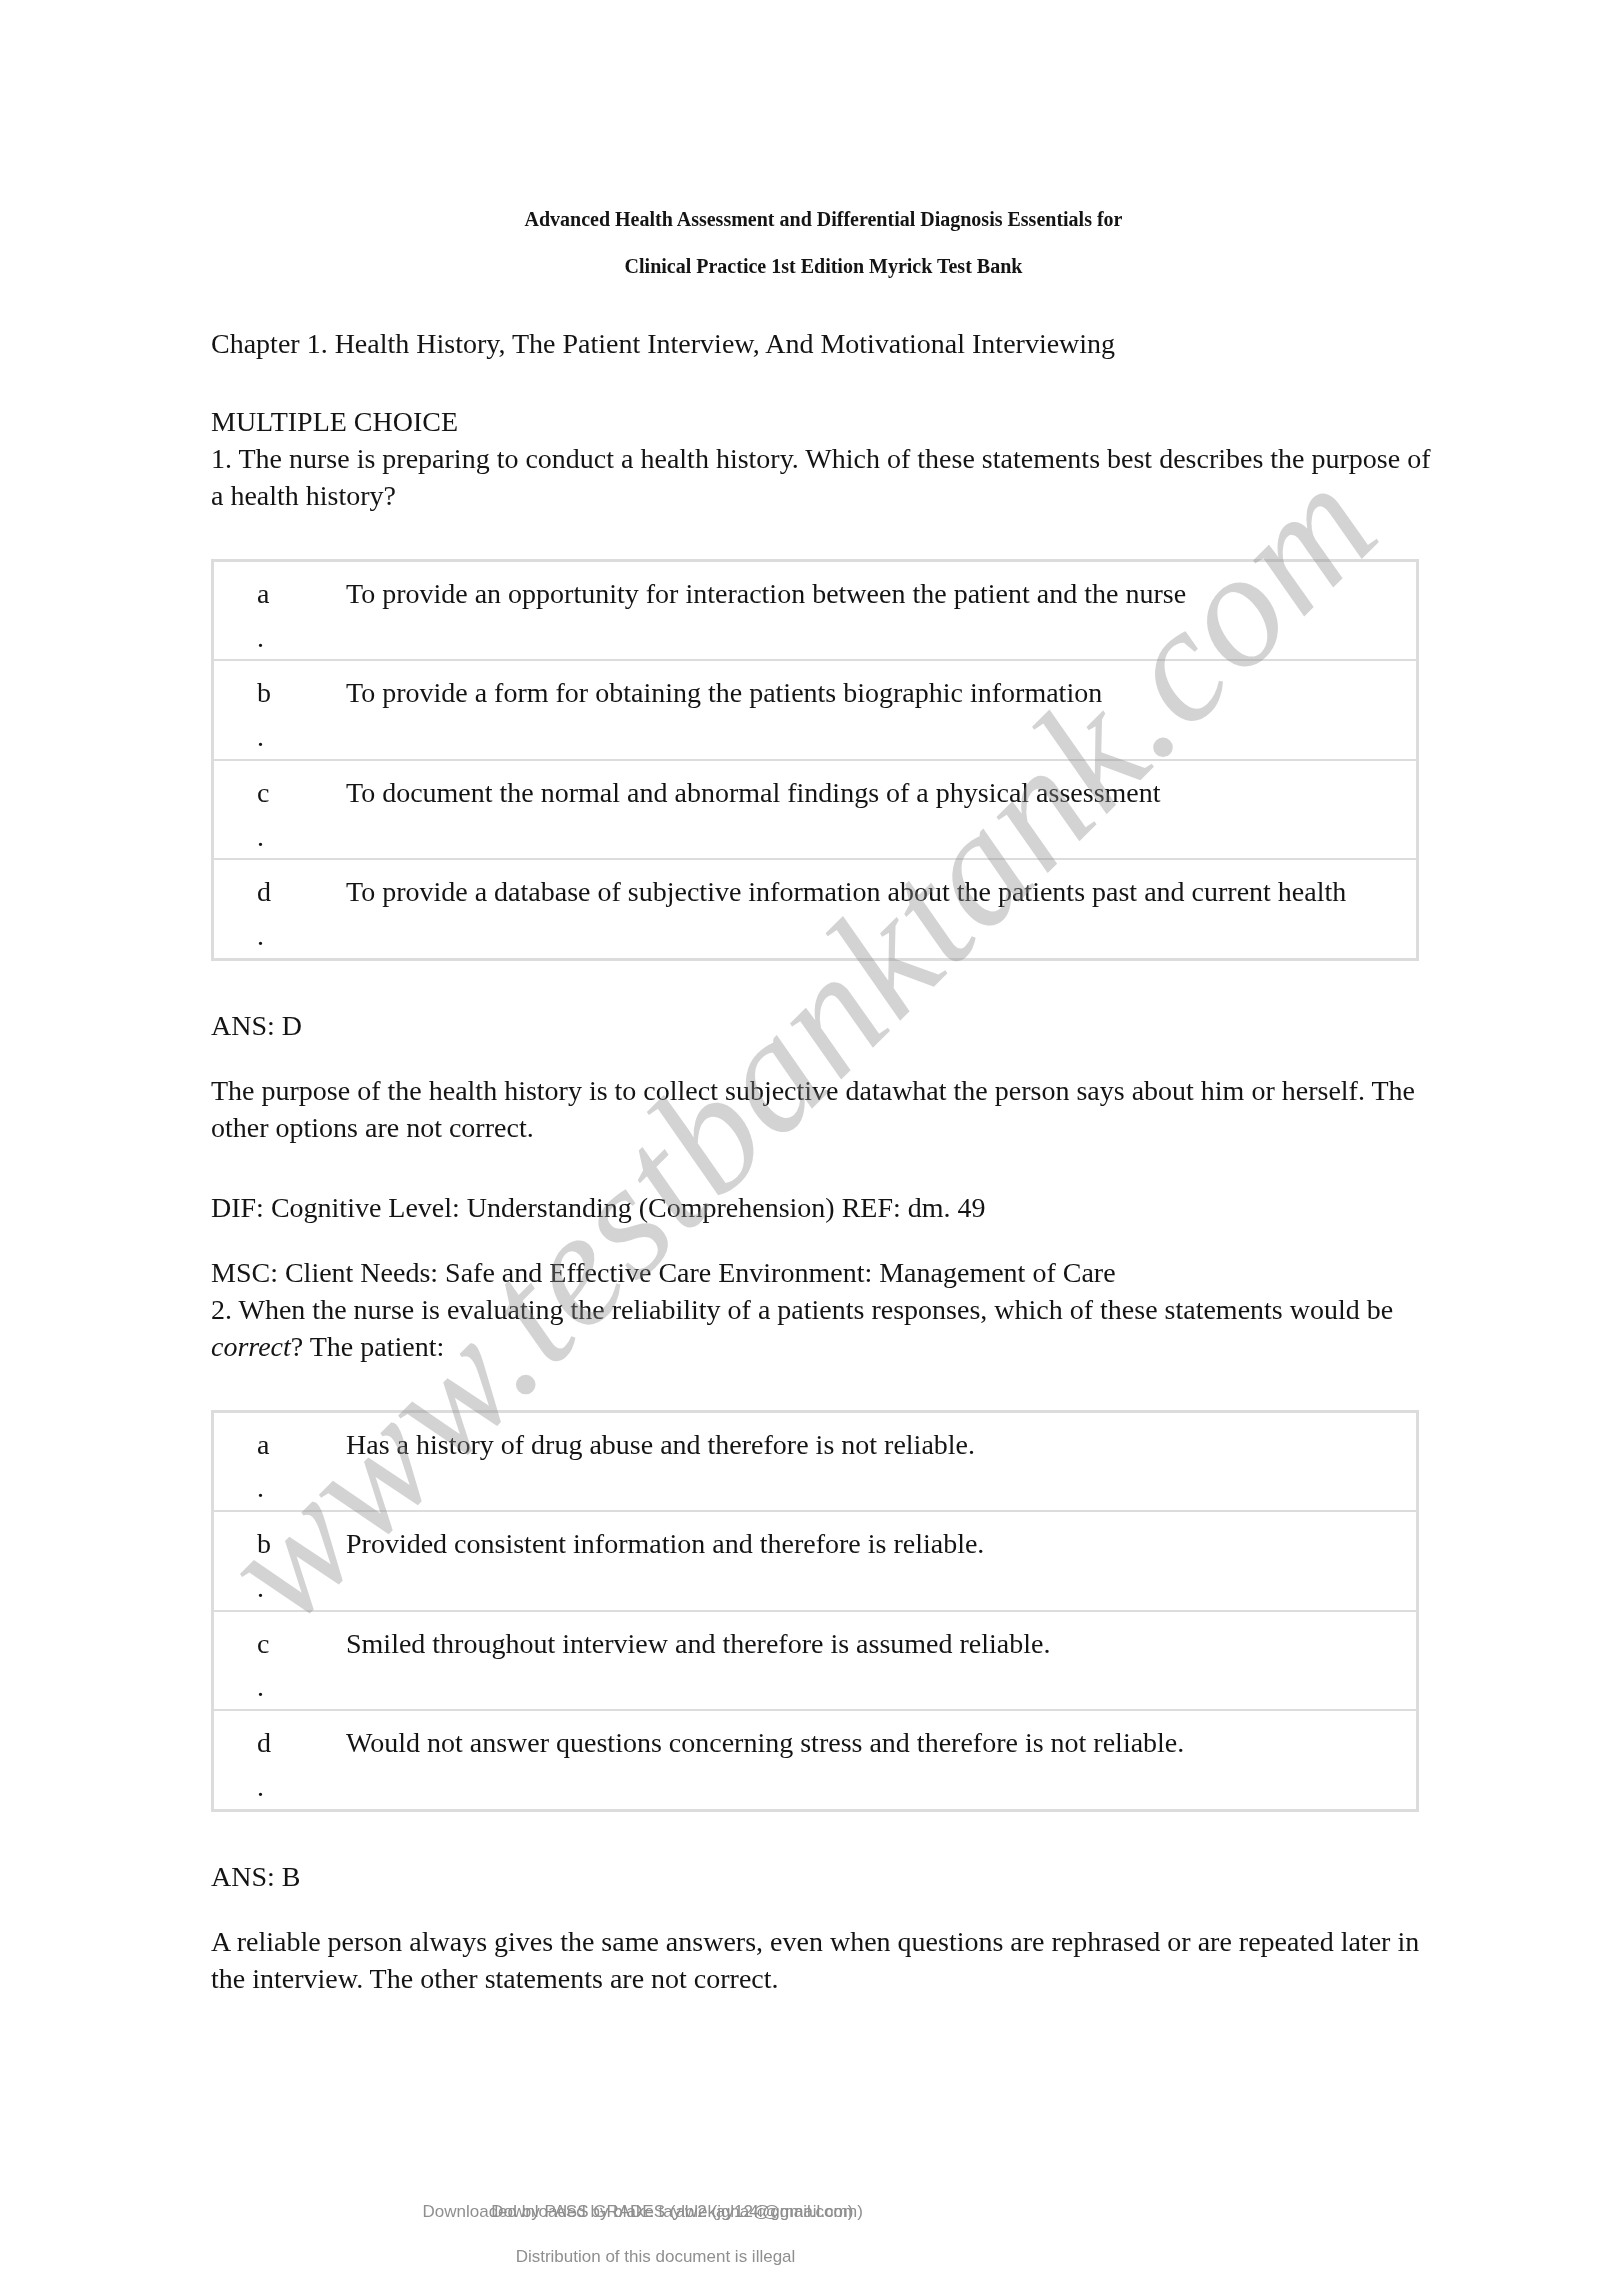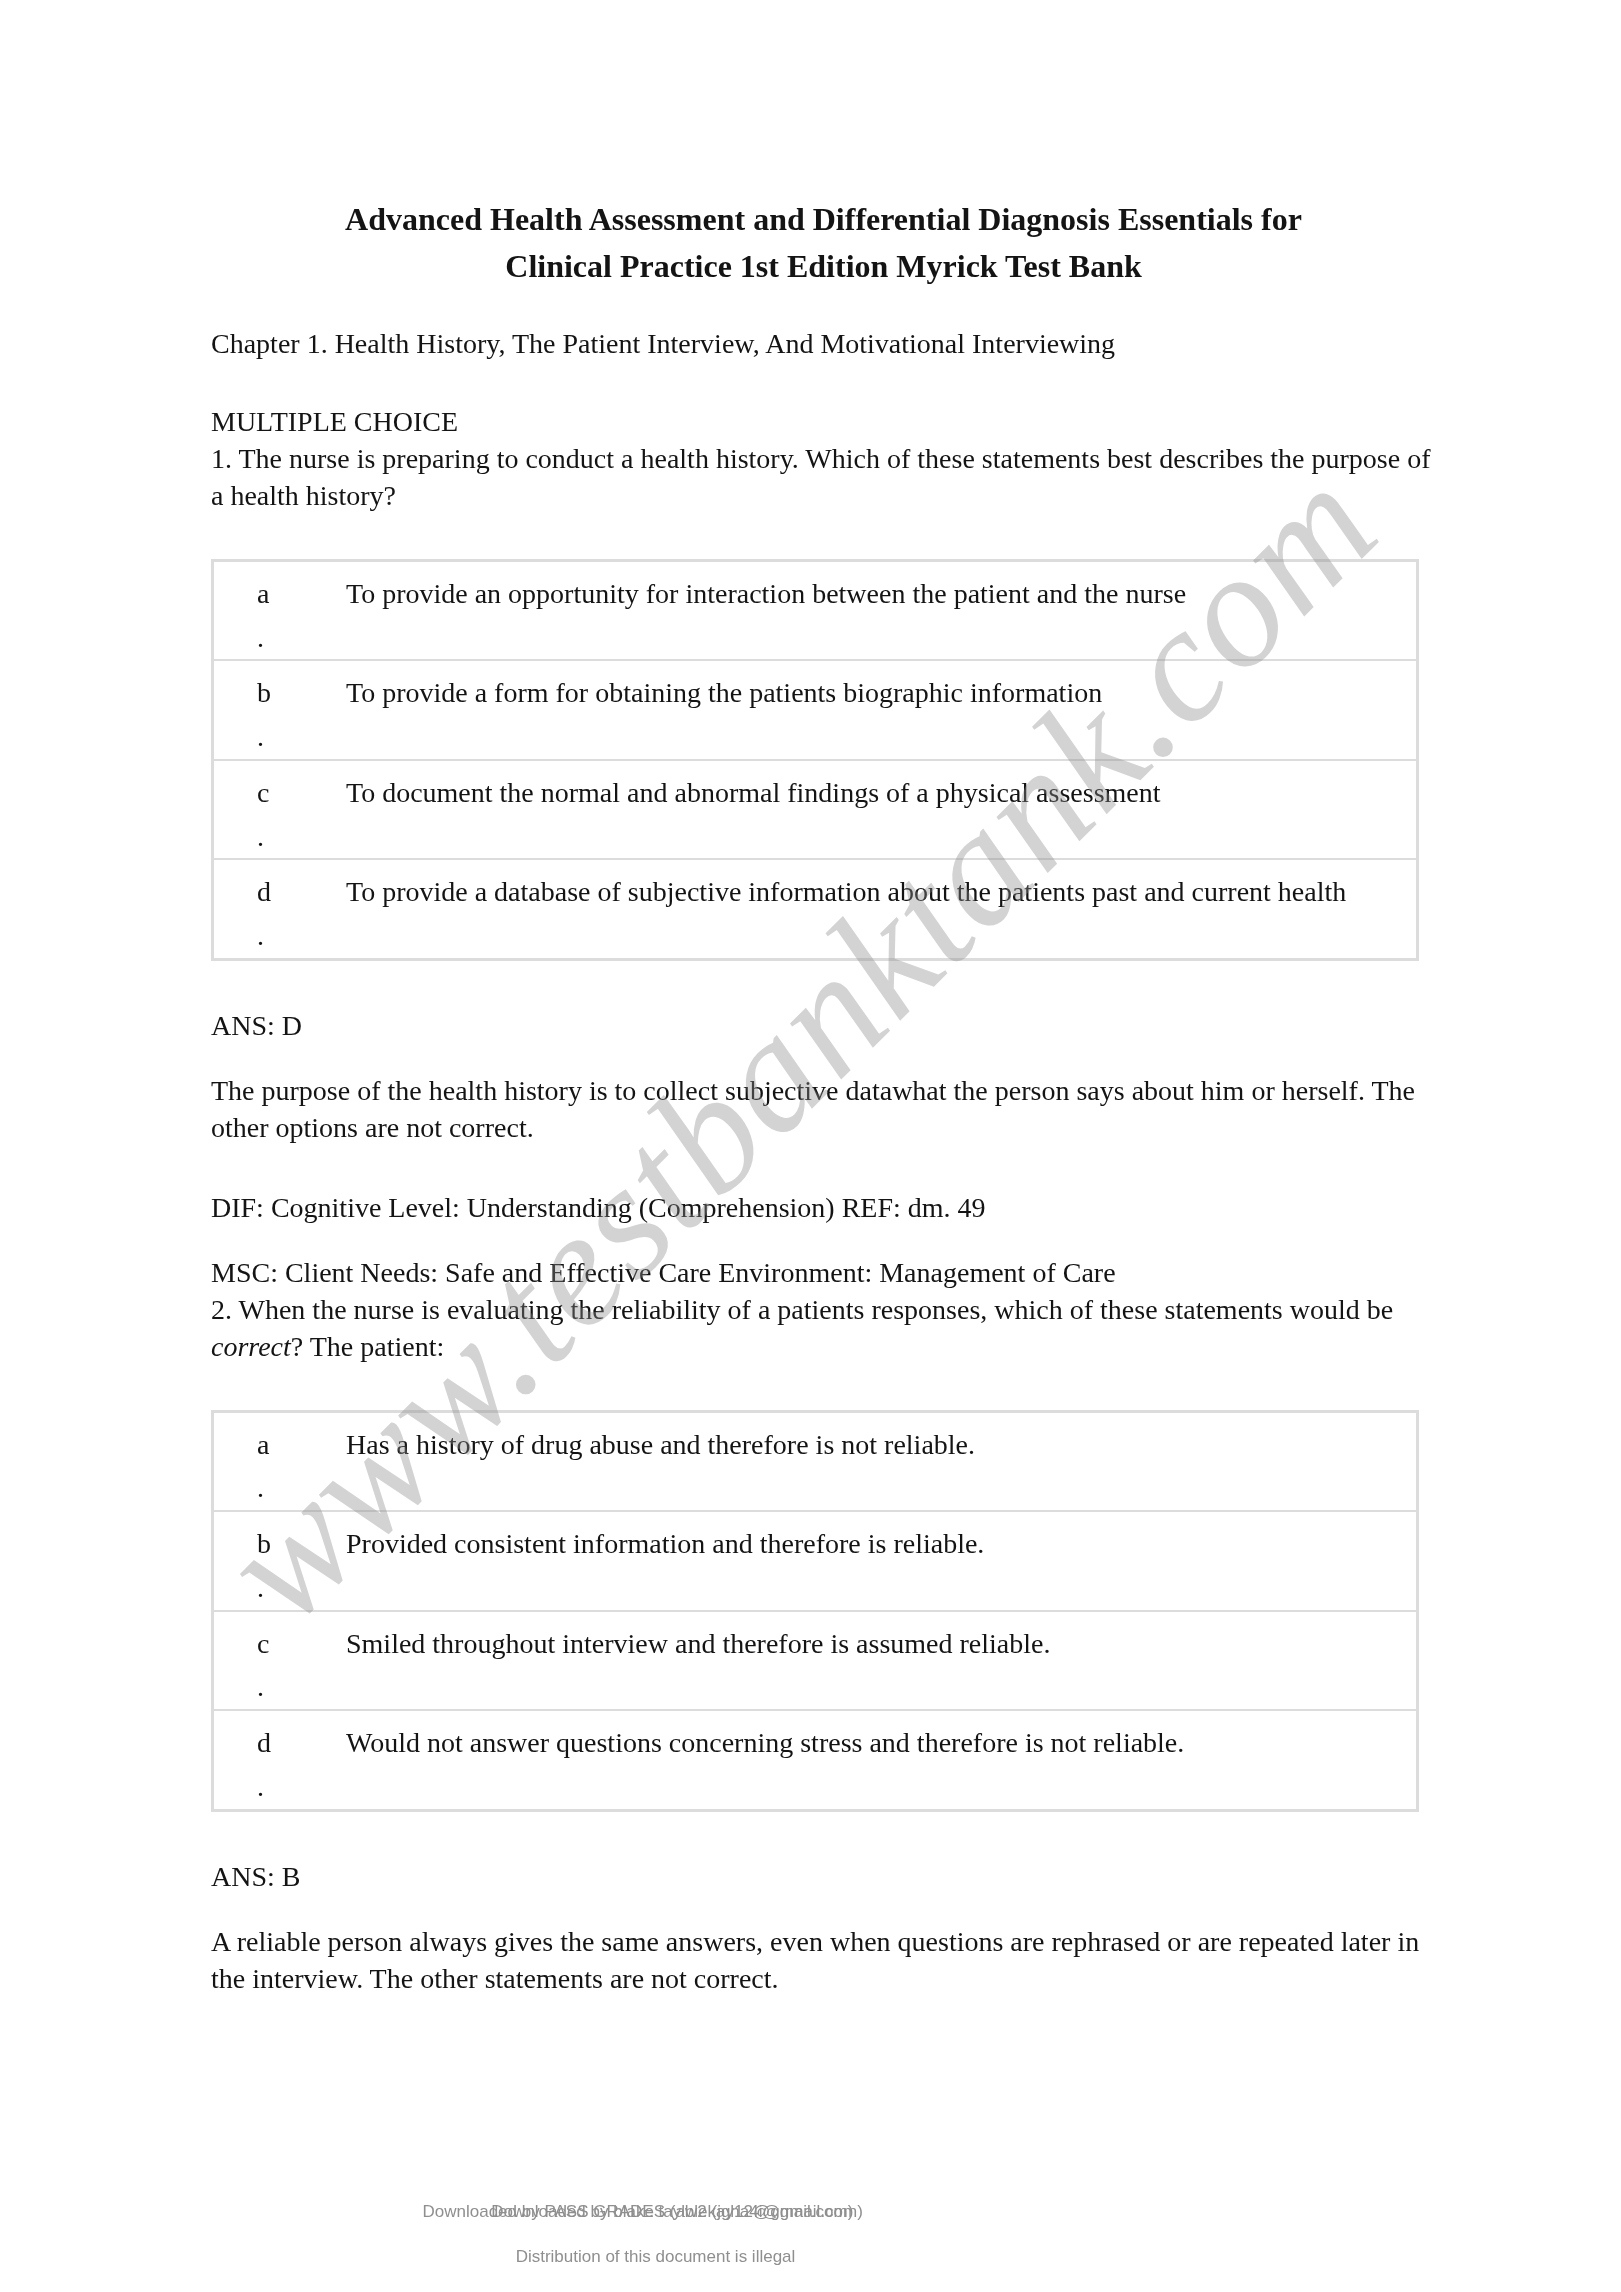--- a/index.html
+++ b/index.html
@@ -32,21 +32,21 @@
     position: absolute;
     left: 211px; top: 196px;
     width: 1225px;
     font-size: 28px;
     line-height: 37px;
     z-index: 2;
   }
   .title {
     text-align: center;
     font-weight: bold;
-    font-size: 32px;
+    font-size: 20px;
     line-height: 47px;
     margin: 0 0 35px 0;
   }
   .title span { display: block; }
   .chapter { margin: 0 0 41px 0; }
   .section-heading { margin: 0; }
   .stem { margin: 0; }
   .block-gap { margin-top: 43px; }
   .table-gap { margin-top: 45px; }
   .opt-table {

